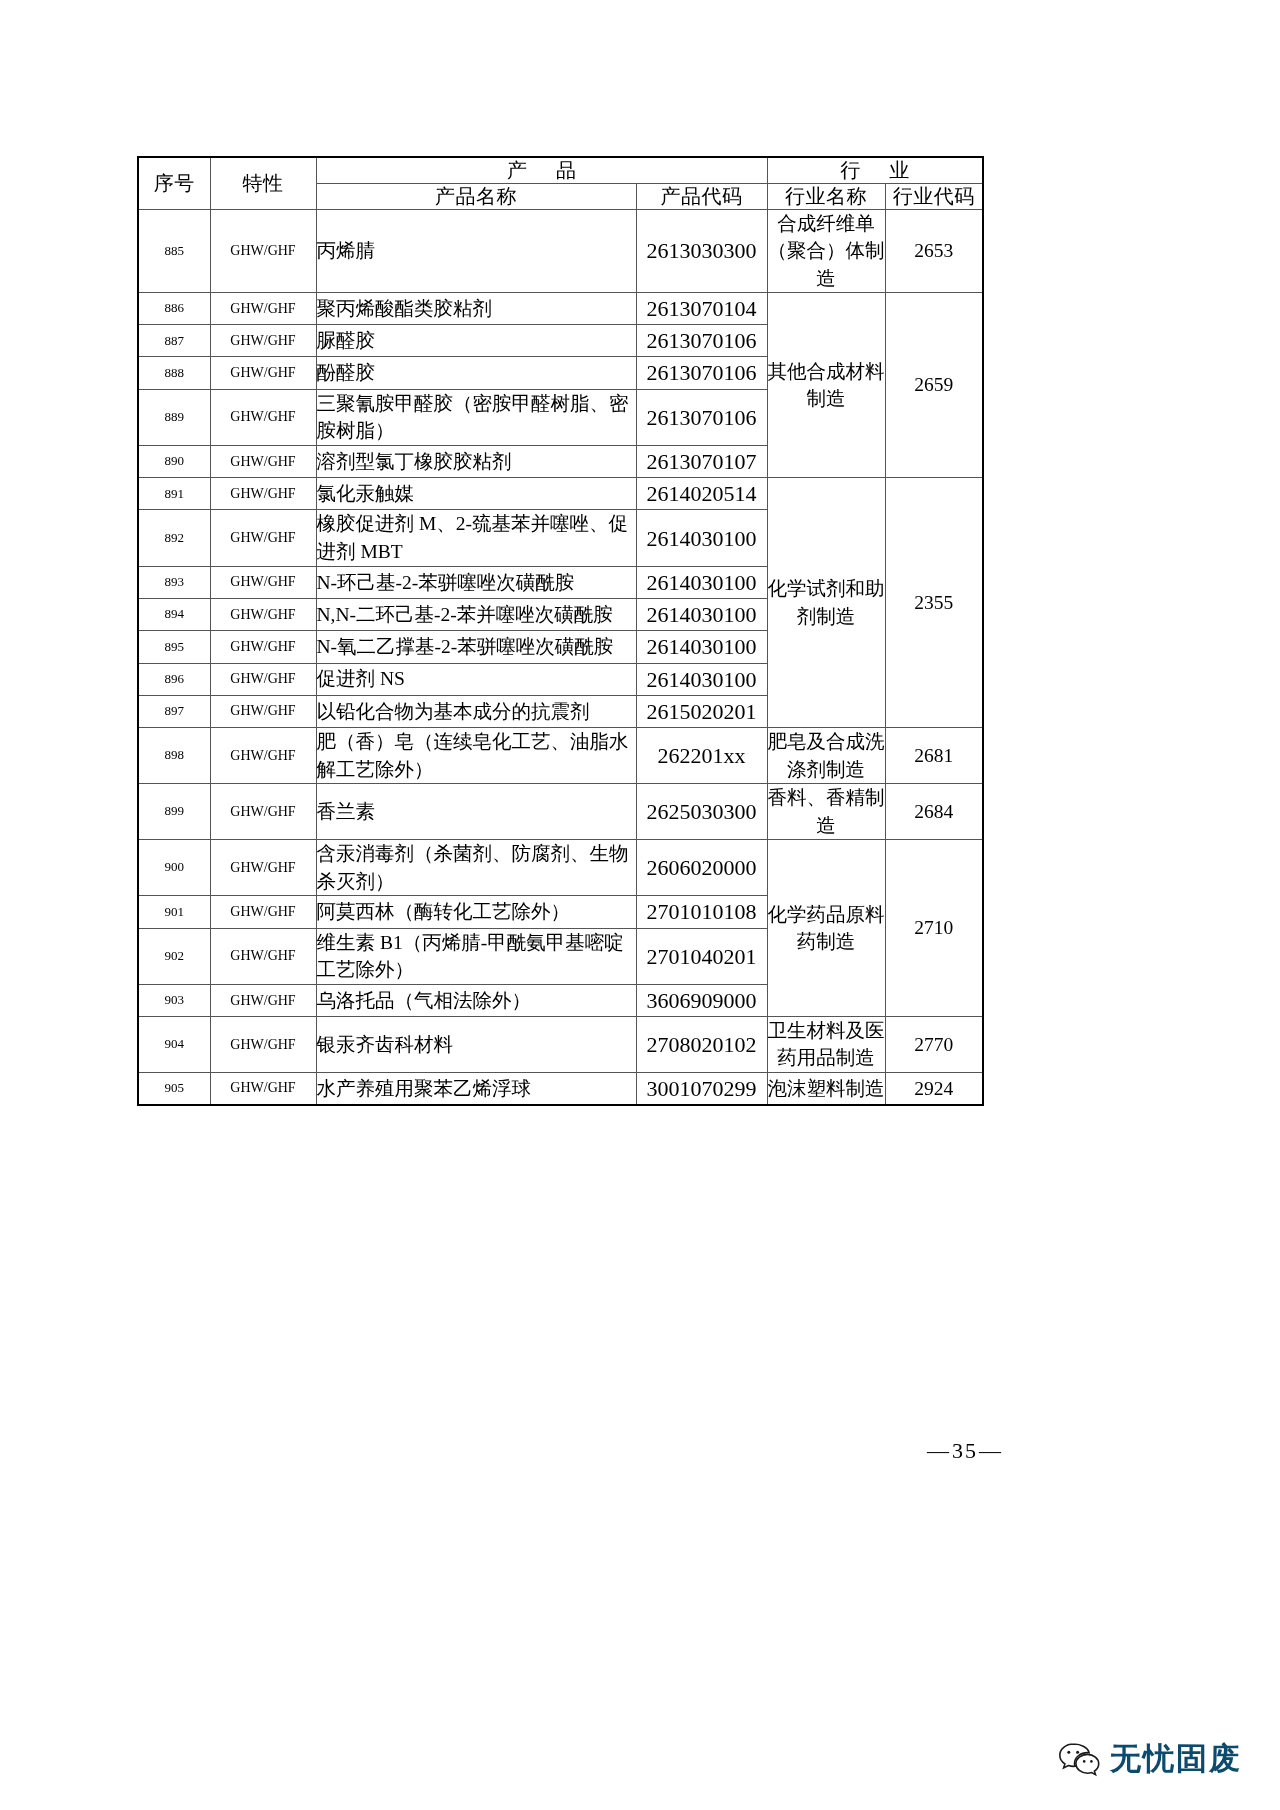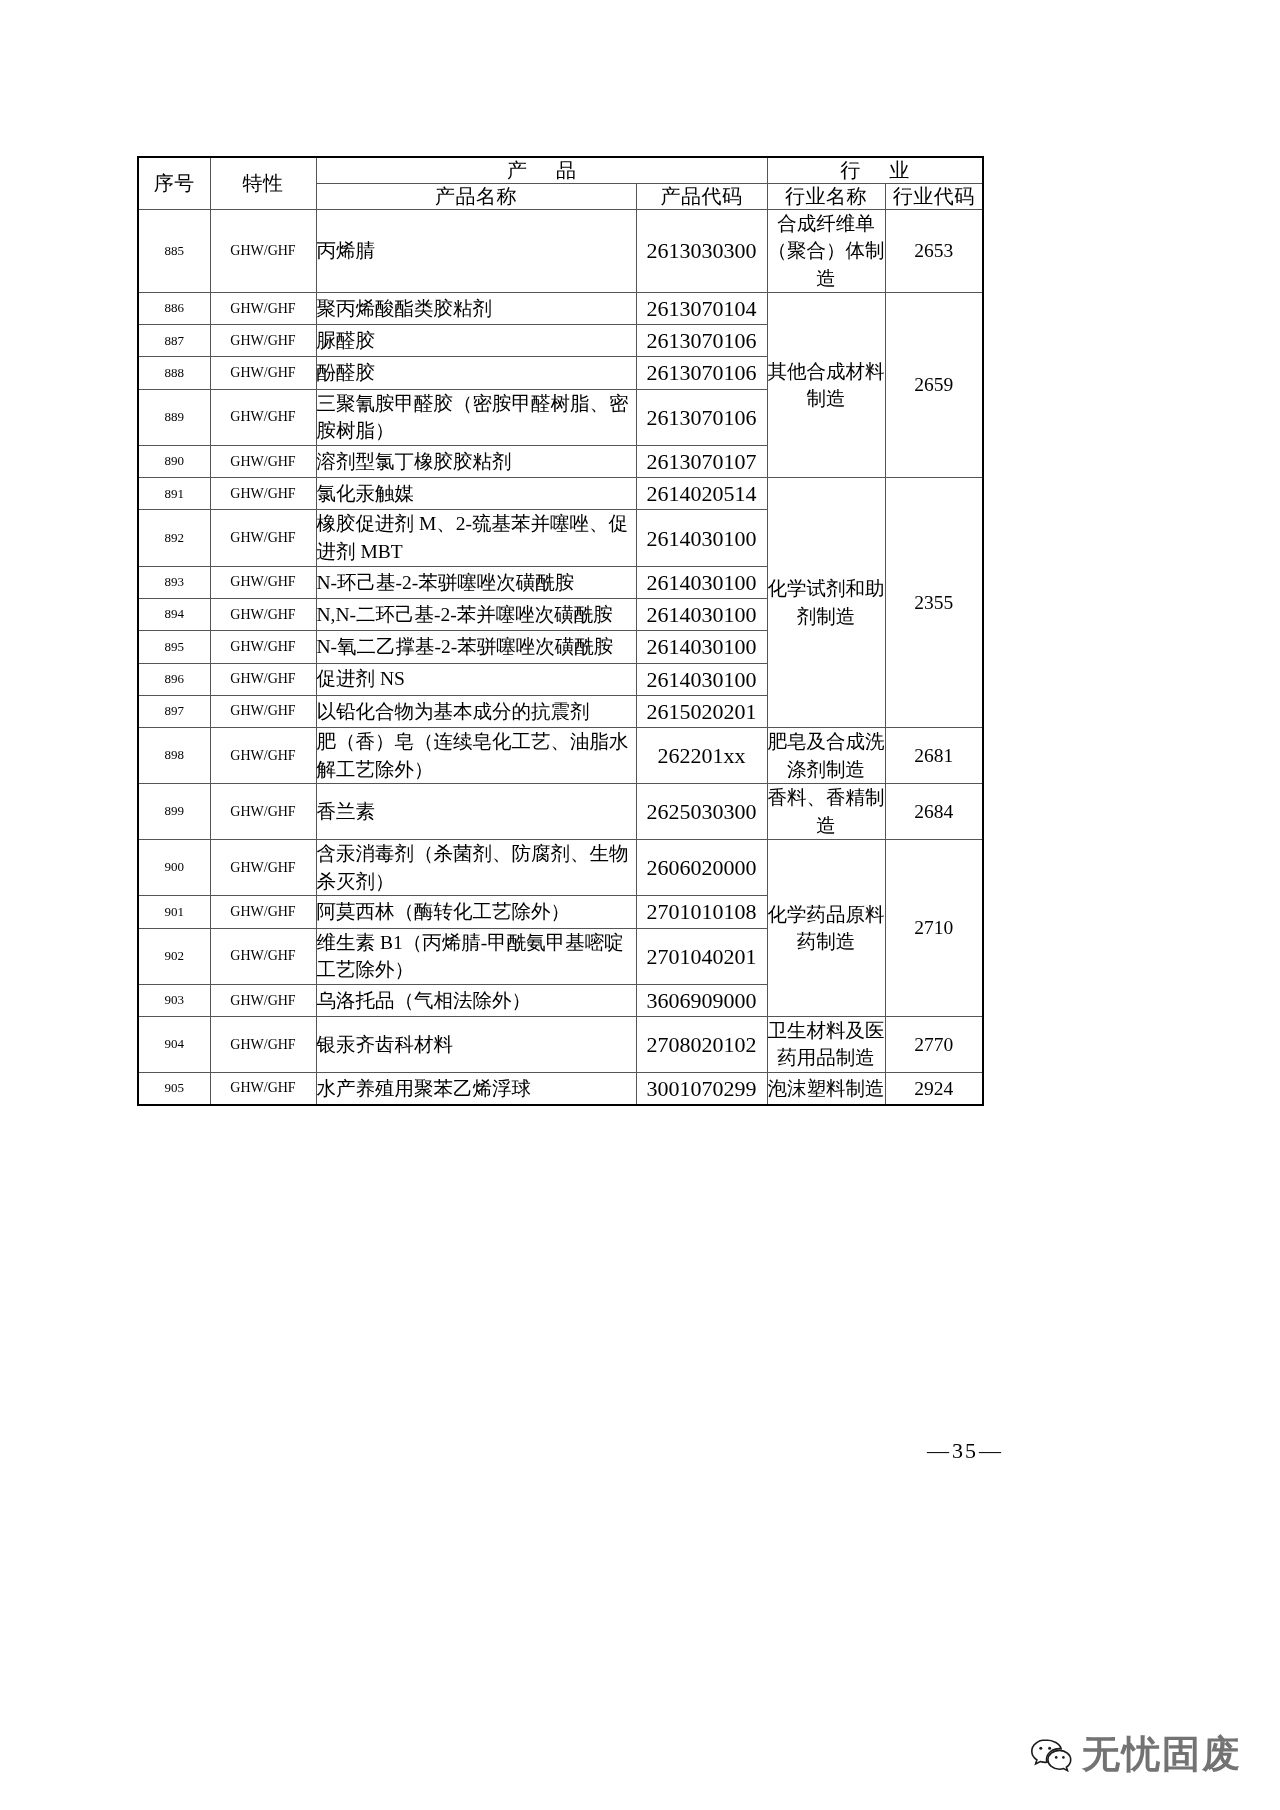--- a/index.html
+++ b/index.html
@@ -101,23 +101,23 @@
     display: flex;
     align-items: center;
     gap: 10px;
   }
   .wm-icon {
     width: 42px;
     height: 36px;
     position: relative;
   }
   .wm-text {
-    font-size: 38px;
+    font-size: 31px;
     letter-spacing: 2px;
-    color: #737373;
+    color: #0c4a6e;
     font-family: Liberation Mono, monospace;
     font-weight: bold;
   }
 </style>
 </head>
 <body>
 
 <div class="page">
 
   <div class="table-wrap">

